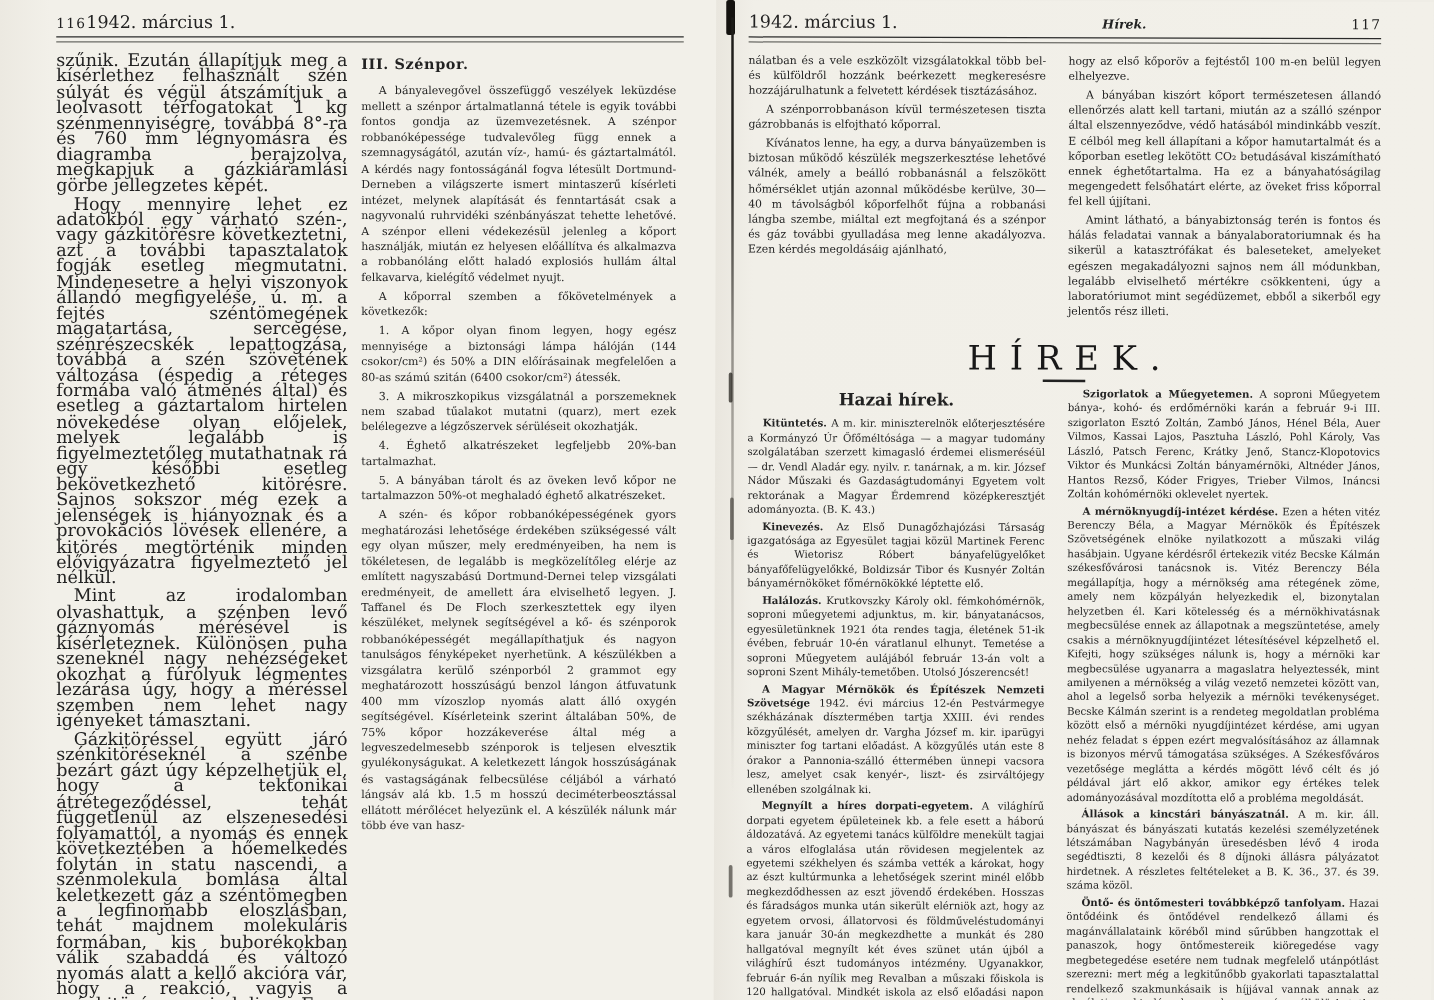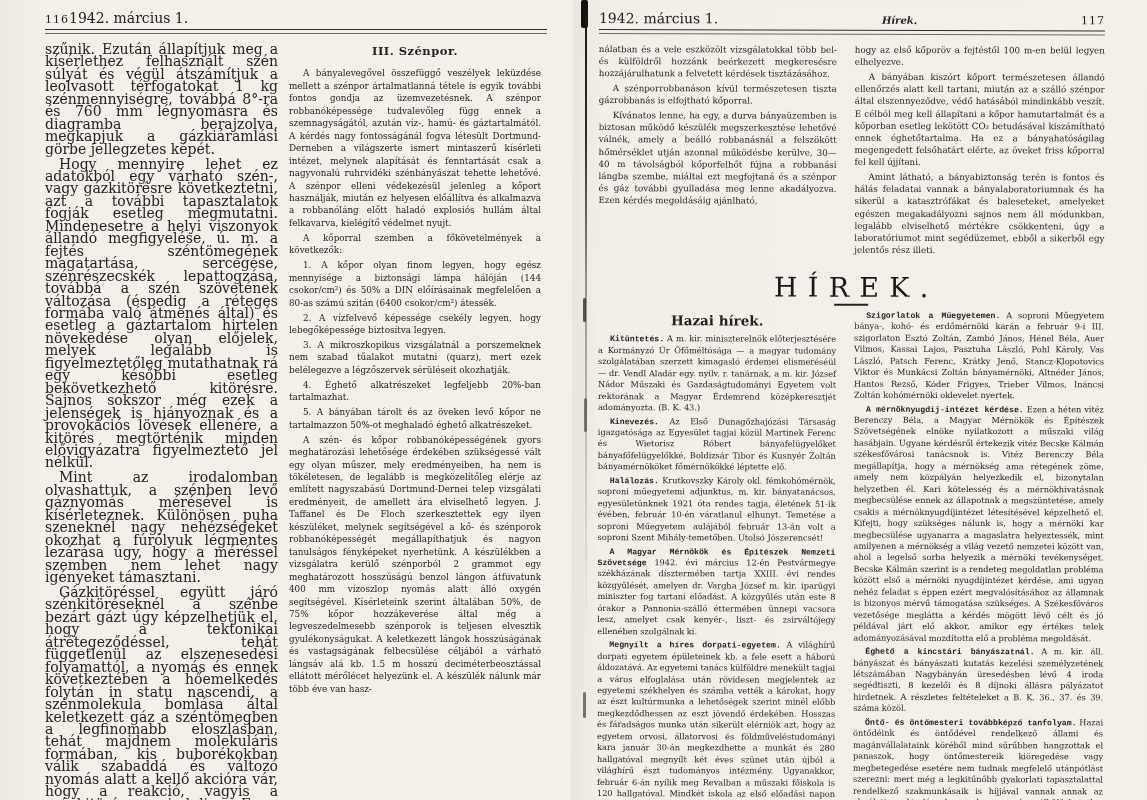--- a/index.html
+++ b/index.html
@@ -22,32 +22,32 @@
   .rule{height:3px;border-top:1.7px solid #2b2b2b;border-bottom:1px solid #6b6b66;margin-top:3px;}
   
   .cols{display:flex;margin-top:9px;}
   .col{text-align:justify;}
   .pl-c1{width:233px;margin-right:11px;font-size:14px;line-height:12.45px;}
   .pl-c2{width:252px;font-size:8.8px;line-height:12.45px;}
   .pr-c1{width:238px;margin-right:18px;font-size:8.7px;line-height:12.2px;}
   .pr-c2{width:250px;font-size:8.7px;line-height:12.2px;}
   .col p{margin:0 0 2.5px 0;text-indent:14px;}
   .col p.p-cont{text-indent:0;}
-  h3.chapter{font-size:11.5px;text-align:center;font-weight:bold;margin:2px 0 10px 0;letter-spacing:0.5px;}
+  h3.chapter{font-size:11.5px;font-weight:bold;margin:2px 0 10px 0;letter-spacing:0.5px;}
   
   .hirek-wrap{text-align:center;margin:13px 0 4px 0;}
   .hirek{font-size:27px;letter-spacing:0.38em;font-weight:normal;color:#181818;text-indent:0.38em;}
   .hirek-underline{width:34px;border-top:2px solid #222;margin:1px auto 0 auto;}
   .newscols{display:flex;margin-top:4px;}
   .news-col{text-align:justify;font-size:8.2px;line-height:11.45px;}
   .news-col.ncol1{width:238px;margin-right:18px;}
   .news-col.ncol2{width:250px;}
   h4.hazai{font-size:13.5px;text-align:center;font-weight:bold;margin:6px 0 7px 0;}
   .news-col p{margin:0 0 2px 0;text-indent:12px;}
-  .news-col .lead{font-weight:bold;font-family:Liberation Mono, monospace;}
+  .news-col .lead{font-weight:bold;}
   
   .gutter-blob{position:absolute;background:#14120f;border-radius:2px;}
   .gutter-line{position:absolute;width:2px;background:linear-gradient(to bottom,#1b1a17 0,#2e2c28 120px,rgba(70,66,60,.55) 260px,rgba(90,86,78,.28) 430px,rgba(90,86,78,0) 620px);}
   .smudge{position:absolute;background:#26231e;opacity:.75;border-radius:1.5px;}
 </style>
 </head>
 <body>
 
 <div class="spread">
 
@@ -64,21 +64,20 @@
         <p>Hogy mennyire lehet ez adatokból egy várható szén-, vagy gázkitörésre következtetni, azt a további tapasztalatok fogják esetleg megmutatni. Mindenesetre a helyi viszonyok állandó megfigyelése, ú. m. a fejtés széntömegének magatartása, sercegése, szénrészecskék lepattogzása, továbbá a szén szövetének változása (éspedig a réteges formába való átmenés által) és esetleg a gáztartalom hirtelen növekedése olyan előjelek, melyek legalább is figyelmeztetőleg mutathatnak rá egy későbbi esetleg bekövetkezhető kitörésre. Sajnos sokszor még ezek a jelenségek is hiányoznak és a provokációs lövések ellenére, a kitörés megtörténik minden elővigyázatra figyelmeztető jel nélkül.</p>
         <p>Mint az irodalomban olvashattuk, a szénben levő gáznyomás mérésével is kísérleteznek. Különösen puha szeneknél nagy nehézségeket okozhat a fúrólyuk légmentes lezárása úgy, hogy a méréssel szemben nem lehet nagy igényeket támasztani.</p>
         <p>Gázkitöréssel együtt járó szénkitöréseknél a szénbe bezárt gázt úgy képzelhetjük el, hogy a tektonikai átrétegeződéssel, tehát függetlenül az elszenesedési folyamattól, a nyomás és ennek következtében a hőemelkedés folytán in statu nascendi, a szénmolekula bomlása által keletkezett gáz a széntömegben a legfinomabb eloszlásban, tehát majdnem molekuláris formában, kis buborékokban válik szabaddá és változó nyomás alatt a kellő akcióra vár, hogy a reakció, vagyis a szénkitörés meginduljon. Ez a jelenség talán az ú. n. bolognai üvegcseppel hasonlítható össze, melynél az egyensúlyi állapot megzavarása után, t. i. az üvegtest leglegcsekélyebb megsértése által az a belső feszültség felszabadulása következtében a legfinomabb porrá esik szét. Amennyiben e földmozgás által repedések keletkeznek, a leválasztott gázok ezekben helyezkednek el és mihelyt a burkolórétegek a bányász munkája által beálló gyengítések következtében a gáznyomásnak nem tudnak ellentállni, a gáz mint gázkitörés válik szabaddá.</p>
         <p>Miután úgy a szén-, mint a gázkitörés évről-évre megköveteli a maga áldozatait az emberi élet és egészség, valamint a nemzeti vagyon rovására, ennélfogva ezen jelenségek sikeres leküzdése a gondos bányamérnöknek karöltve a phyzikussal és vegyésszel, a jövőben is egyik legfontosabb feladatát képezi.</p>
       </div>
       <div class="col pl-c2">
         <h3 class="chapter">III. Szénpor.</h3>
         <p>A bányalevegővel összefüggő veszélyek leküzdése mellett a szénpor ártalmatlanná tétele is egyik további fontos gondja az üzemvezetésnek. A szénpor robbanóképessége tudvalevőleg függ ennek a szemnagyságától, azután víz-, hamú- és gáztartalmától. A kérdés nagy fontosságánál fogva létesült Dortmund-Derneben a világszerte ismert mintaszerű kísérleti intézet, melynek alapítását és fenntartását csak a nagyvonalú ruhrvidéki szénbányászat tehette lehetővé. A szénpor elleni védekezésül jelenleg a kőport használják, miután ez helyesen előállítva és alkalmazva a robbanóláng előtt haladó explosiós hullám által felkavarva, kielégítő védelmet nyujt.</p>
         <p>A kőporral szemben a főkövetelmények a következők:</p>
         <p>1. A kőpor olyan finom legyen, hogy egész mennyisége a biztonsági lámpa hálóján (144 csokor/cm²) és 50% a DIN előírásainak megfelelően a 80-as számú szitán (6400 csokor/cm²) átessék.</p>
-        <p>2. A vízfelvevő képessége csekély legyen, hogy lebegőképessége biztosítva legyen.</p>
         <p>3. A mikroszkopikus vizsgálatnál a porszemeknek nem szabad tűalakot mutatni (quarz), mert ezek belélegezve a légzőszervek sérüléseit okozhatják.</p>
         <p>4. Éghető alkatrészeket legfeljebb 20%-ban tartalmazhat.</p>
         <p>5. A bányában tárolt és az öveken levő kőpor ne tartalmazzon 50%-ot meghaladó éghető alkatrészeket.</p>
         <p>A szén- és kőpor robbanóképességének gyors meghatározási lehetősége érdekében szükségessé vált egy olyan műszer, mely eredményeiben, ha nem is tökéletesen, de legalább is megközelítőleg elérje az említett nagyszabású Dortmund-Dernei telep vizsgálati eredményeit, de amellett ára elviselhető legyen. J. Taffanel és De Floch szerkesztettek egy ilyen készüléket, melynek segítségével a kő- és szénporok robbanóképességét megállapíthatjuk és nagyon tanulságos fényképeket nyerhetünk. A készülékben a vizsgálatra kerülő szénporból 2 grammot egy meghatározott hosszúságú benzol lángon átfuvatunk 400 mm vízoszlop nyomás alatt álló oxygén segítségével. Kísérleteink szerint általában 50%, de 75% kőpor hozzákeverése által még a legveszedelmesebb szénporok is teljesen elvesztik gyulékonyságukat. A keletkezett lángok hosszúságának és vastagságának felbecsülése céljából a várható lángsáv alá kb. 1.5 m hosszú deciméterbeosztással ellátott mérőlécet helyezünk el. A készülék nálunk már több éve van hasz-</p>
       </div>
     </div>
   </div>
 
   <div class="page page-right">
     <div class="runhead">
@@ -111,21 +110,21 @@
         <h4 class="hazai">Hazai hírek.</h4>
         <p class="news"><span class="lead">Kitüntetés.</span> <span>A m. kir. miniszterelnök előterjesztésére a Kormányzó Úr Őfőméltósága — a magyar tudomány szolgálatában szerzett kimagasló érdemei elismeréséül — dr. Vendl Aladár egy. nyilv. r. tanárnak, a m. kir. József Nádor Műszaki és Gazdaságtudományi Egyetem volt rektorának a Magyar Érdemrend középkeresztjét adományozta. (B. K. 43.)</span></p>
         <p class="news"><span class="lead">Kinevezés.</span> <span>Az Első Dunagőzhajózási Társaság igazgatósága az Egyesület tagjai közül Martinek Ferenc és Wietorisz Róbert bányafelügyelőket bányafőfelügyelőkké, Boldizsár Tibor és Kusnyér Zoltán bányamérnököket főmérnökökké léptette elő.</span></p>
         <p class="news"><span class="lead">Halálozás.</span> <span>Krutkovszky Károly okl. fémkohómérnök, soproni műegyetemi adjunktus, m. kir. bányatanácsos, egyesületünknek 1921 óta rendes tagja, életének 51-ik évében, február 10-én váratlanul elhunyt. Temetése a soproni Műegyetem aulájából február 13-án volt a soproni Szent Mihály-temetőben. Utolsó Jószerencsét!</span></p>
         <p class="news"><span class="lead">A Magyar Mérnökök és Építészek Nemzeti Szövetsége</span> <span>1942. évi március 12-én Pestvármegye székházának dísztermében tartja XXIII. évi rendes közgyűlését, amelyen dr. Vargha József m. kir. iparügyi miniszter fog tartani előadást. A közgyűlés után este 8 órakor a Pannonia-szálló éttermében ünnepi vacsora lesz, amelyet csak kenyér-, liszt- és zsirváltójegy ellenében szolgálnak ki.</span></p>
         <p class="news"><span class="lead">Megnyílt a híres dorpati-egyetem.</span> <span>A világhírű dorpati egyetem épületeinek kb. a fele esett a háború áldozatává. Az egyetemi tanács külföldre menekült tagjai a város elfoglalása után rövidesen megjelentek az egyetemi székhelyen és számba vették a károkat, hogy az észt kultúrmunka a lehetőségek szerint minél előbb megkezdődhessen az eszt jövendő érdekében. Hosszas és fáradságos munka után sikerült elérniök azt, hogy az egyetem orvosi, állatorvosi és földműveléstudományi kara január 30-án megkezdhette a munkát és 280 hallgatóval megnyílt két éves szünet után újból a világhírű észt tudományos intézmény. Ugyanakkor, február 6-án nyílik meg Revalban a műszaki főiskola is 120 hallgatóval. Mindkét iskola az első előadási napon gyászülés keretében emlékezik meg a bolsevista idők alatt elpusztult tanárokról és növendékekről. A revali műszaki főiskola rektora is, Kogermann professzor is a bolsevizmus áldozata lett.</span></p>
       </div>
       <div class="news-col ncol2">
         <p class="news"><span class="lead">Szigorlatok a Műegyetemen.</span> <span>A soproni Műegyetem bánya-, kohó- és erdőmérnöki karán a február 9-i III. szigorlaton Esztó Zoltán, Zambó János, Hénel Béla, Auer Vilmos, Kassai Lajos, Pasztuha László, Pohl Károly, Vas László, Patsch Ferenc, Krátky Jenő, Stancz-Klopotovics Viktor és Munkácsi Zoltán bányamérnöki, Altnéder János, Hantos Rezső, Kóder Frigyes, Trieber Vilmos, Ináncsi Zoltán kohómérnöki oklevelet nyertek.</span></p>
         <p class="news"><span class="lead">A mérnöknyugdíj-intézet kérdése.</span> <span>Ezen a héten vitéz Berenczy Béla, a Magyar Mérnökök és Építészek Szövetségének elnöke nyilatkozott a műszaki világ hasábjain. Ugyane kérdésről értekezik vitéz Becske Kálmán székesfővárosi tanácsnok is. Vitéz Berenczy Béla megállapítja, hogy a mérnökség ama rétegének zöme, amely nem közpályán helyezkedik el, bizonytalan helyzetben él. Kari kötelesség és a mérnökhivatásnak megbecsülése ennek az állapotnak a megszüntetése, amely csakis a mérnöknyugdíjintézet létesítésével képzelhető el. Kifejti, hogy szükséges nálunk is, hogy a mérnöki kar megbecsülése ugyanarra a magaslatra helyeztessék, mint amilyenen a mérnökség a világ vezető nemzetei között van, ahol a legelső sorba helyezik a mérnöki tevékenységet. Becske Kálmán szerint is a rendeteg megoldatlan probléma között első a mérnöki nyugdíjintézet kérdése, ami ugyan nehéz feladat s éppen ezért megvalósításához az államnak is bizonyos mérvű támogatása szükséges. A Székesfőváros vezetősége meglátta a kérdés mögött lévő célt és jó példával járt elő akkor, amikor egy értékes telek adományozásával mozdította elő a probléma megoldását.</span></p>
-        <p class="news"><span class="lead">Éghető a kincstári bányászatnál.</span> <span>A m. kir. áll. bányászat és bányászati kutatás kezelési személyzetének létszámában Nagybányán üresedésben lévő 4 iroda segédtiszti, 8 kezelői és 8 díjnoki állásra pályázatot hirdetnek. A részletes feltételeket a B. K. 36., 37. és 39. száma közöl.</span></p>
+        <p class="news"><span class="lead">Állások a kincstári bányászatnál.</span> <span>A m. kir. áll. bányászat és bányászati kutatás kezelési személyzetének létszámában Nagybányán üresedésben lévő 4 iroda segédtiszti, 8 kezelői és 8 díjnoki állásra pályázatot hirdetnek. A részletes feltételeket a B. K. 36., 37. és 39. száma közöl.</span></p>
         <p class="news"><span class="lead">Öntő- és öntőmesteri továbbképző tanfolyam.</span> <span>Hazai öntődéink és öntődével rendelkező állami és magánvállalataink köréből mind sűrűbben hangzottak el panaszok, hogy öntőmestereik kiöregedése vagy megbetegedése esetére nem tudnak megfelelő utánpótlást szerezni: mert még a legkitűnőbb gyakorlati tapasztalattal rendelkező szakmunkásaik is híjjával vannak annak az elméleti szaktudásnak, amely ma már nélkülözhetetlen ahhoz, hogy mint öntőmesterek</span></p>
       </div>
     </div>
   </div>
 
   <div class="gutter-blob" style="left:581px;top:0;width:7px;height:28px;"></div>
   <div class="gutter-line" style="left:585px;top:14px;height:620px;"></div>
   <div class="smudge" style="left:583px;top:298px;width:3px;height:24px;"></div>
   <div class="smudge" style="left:584px;top:398px;width:2.5px;height:34px;opacity:.55;"></div>
   <div class="smudge" style="left:583px;top:692px;width:3px;height:26px;opacity:.6;"></div>

